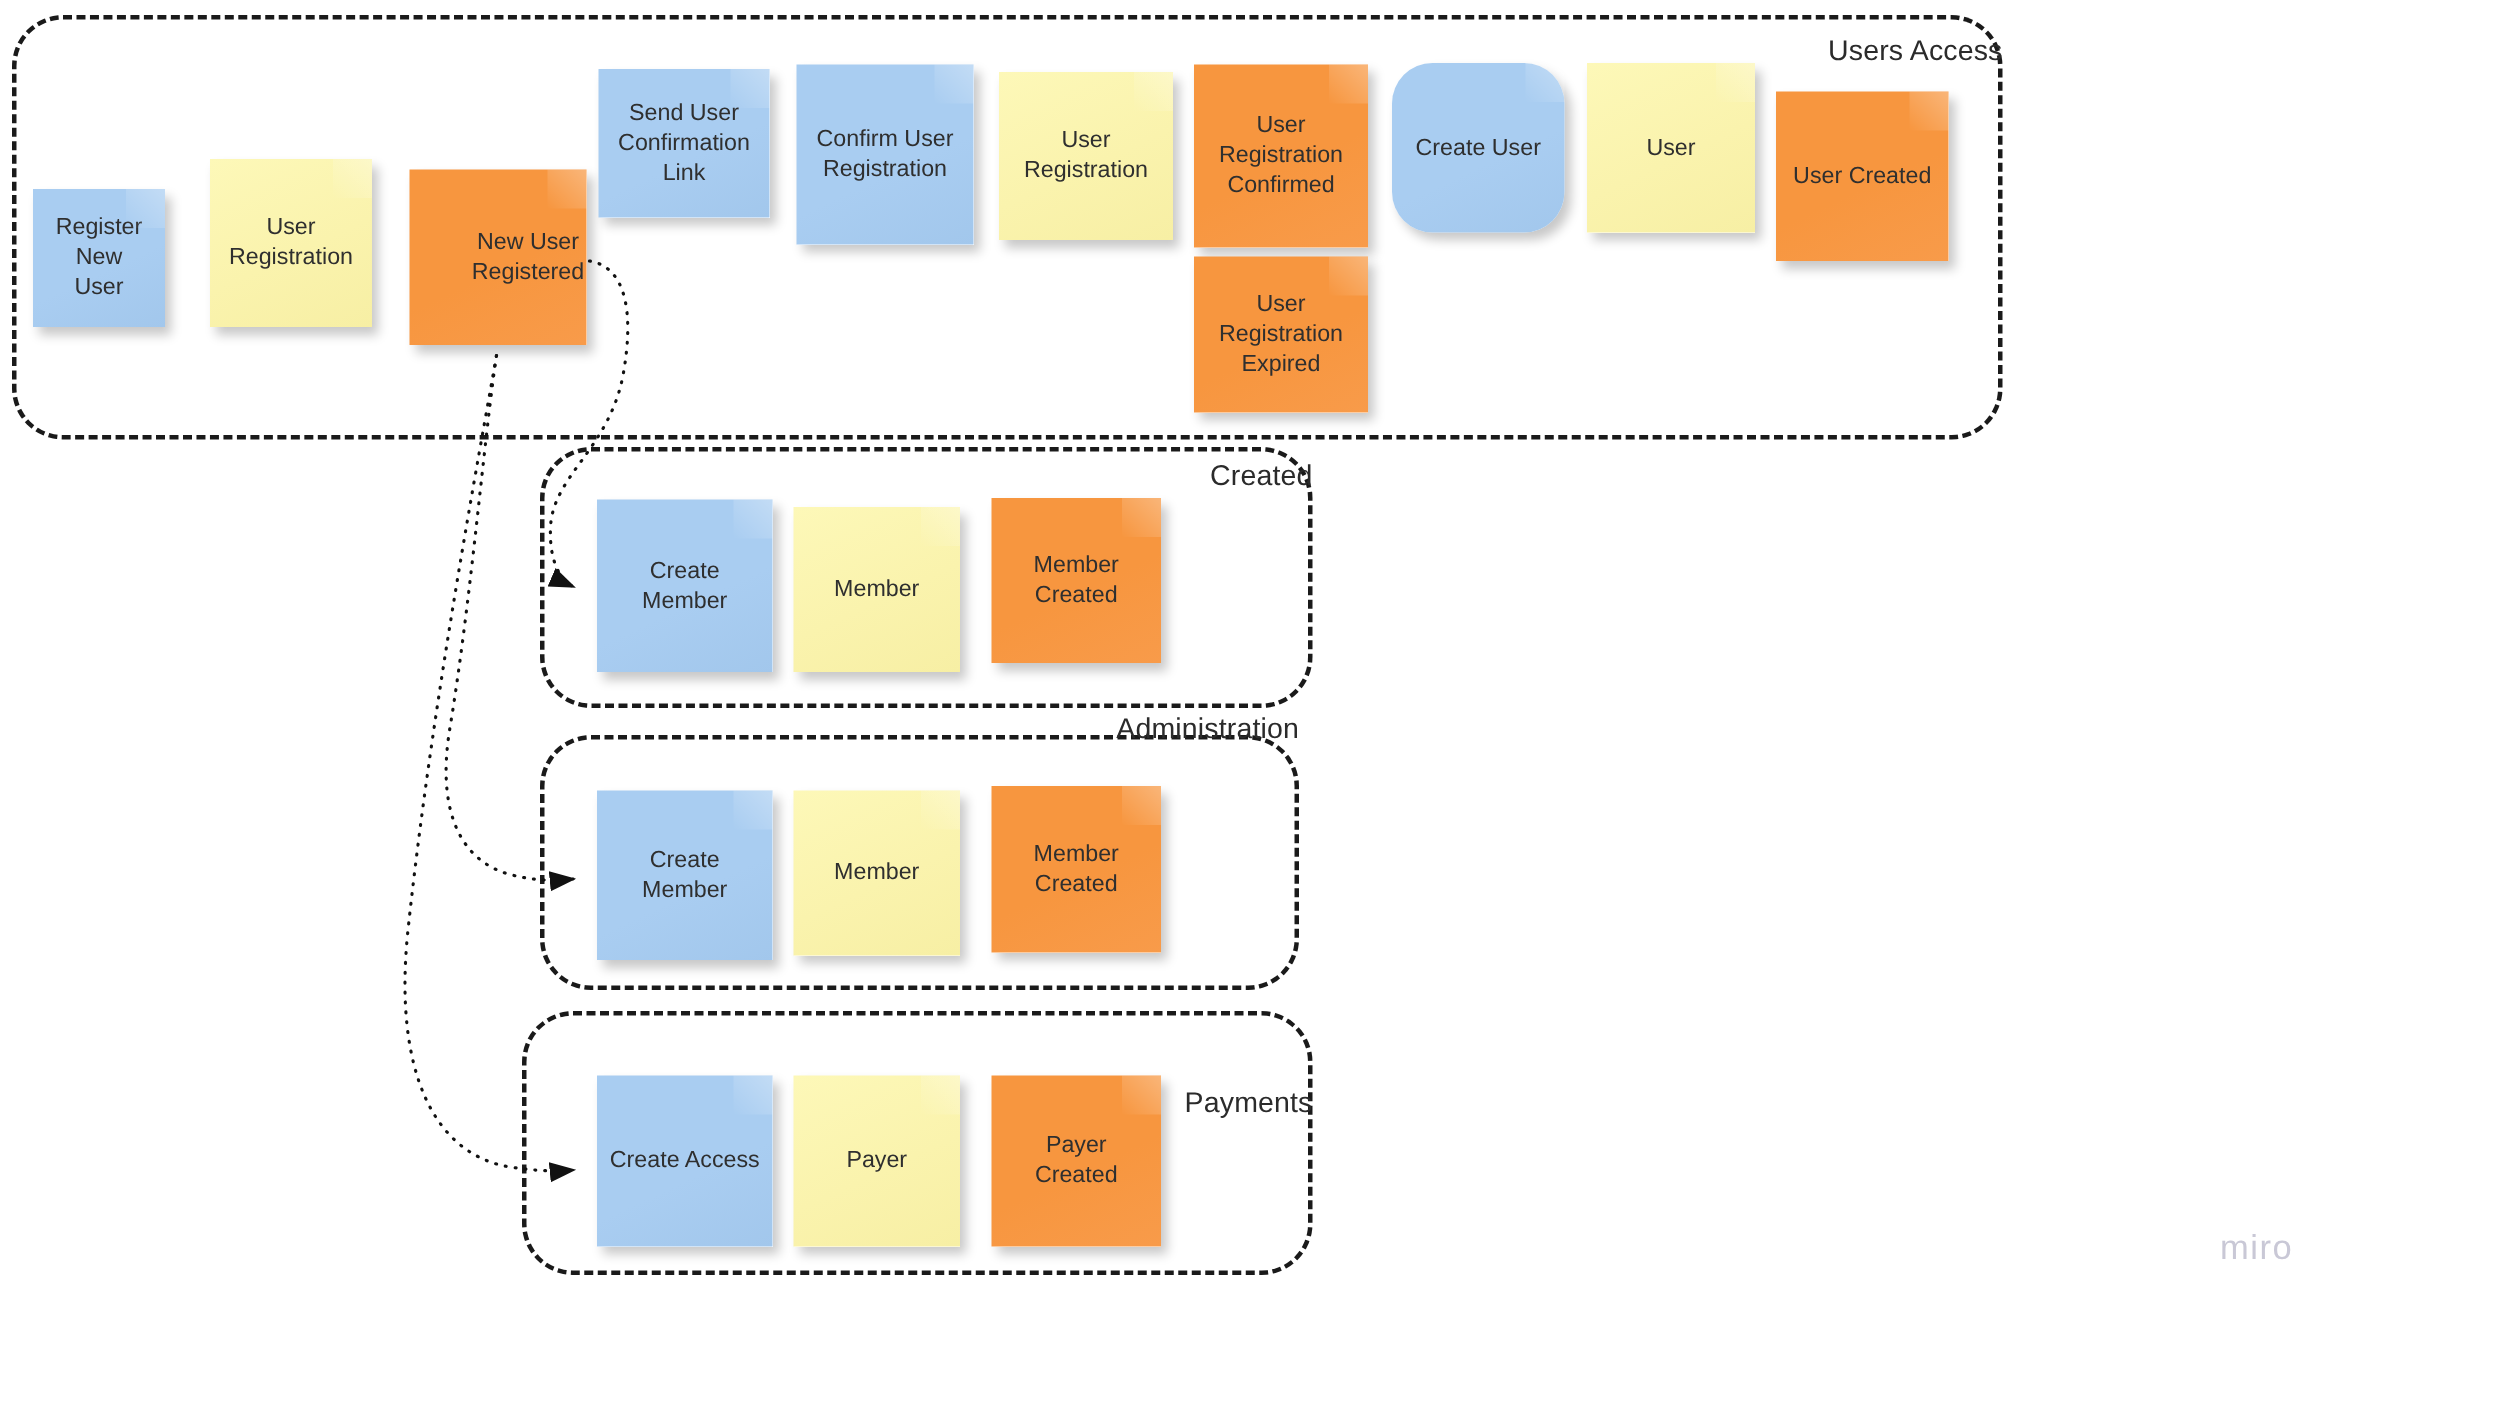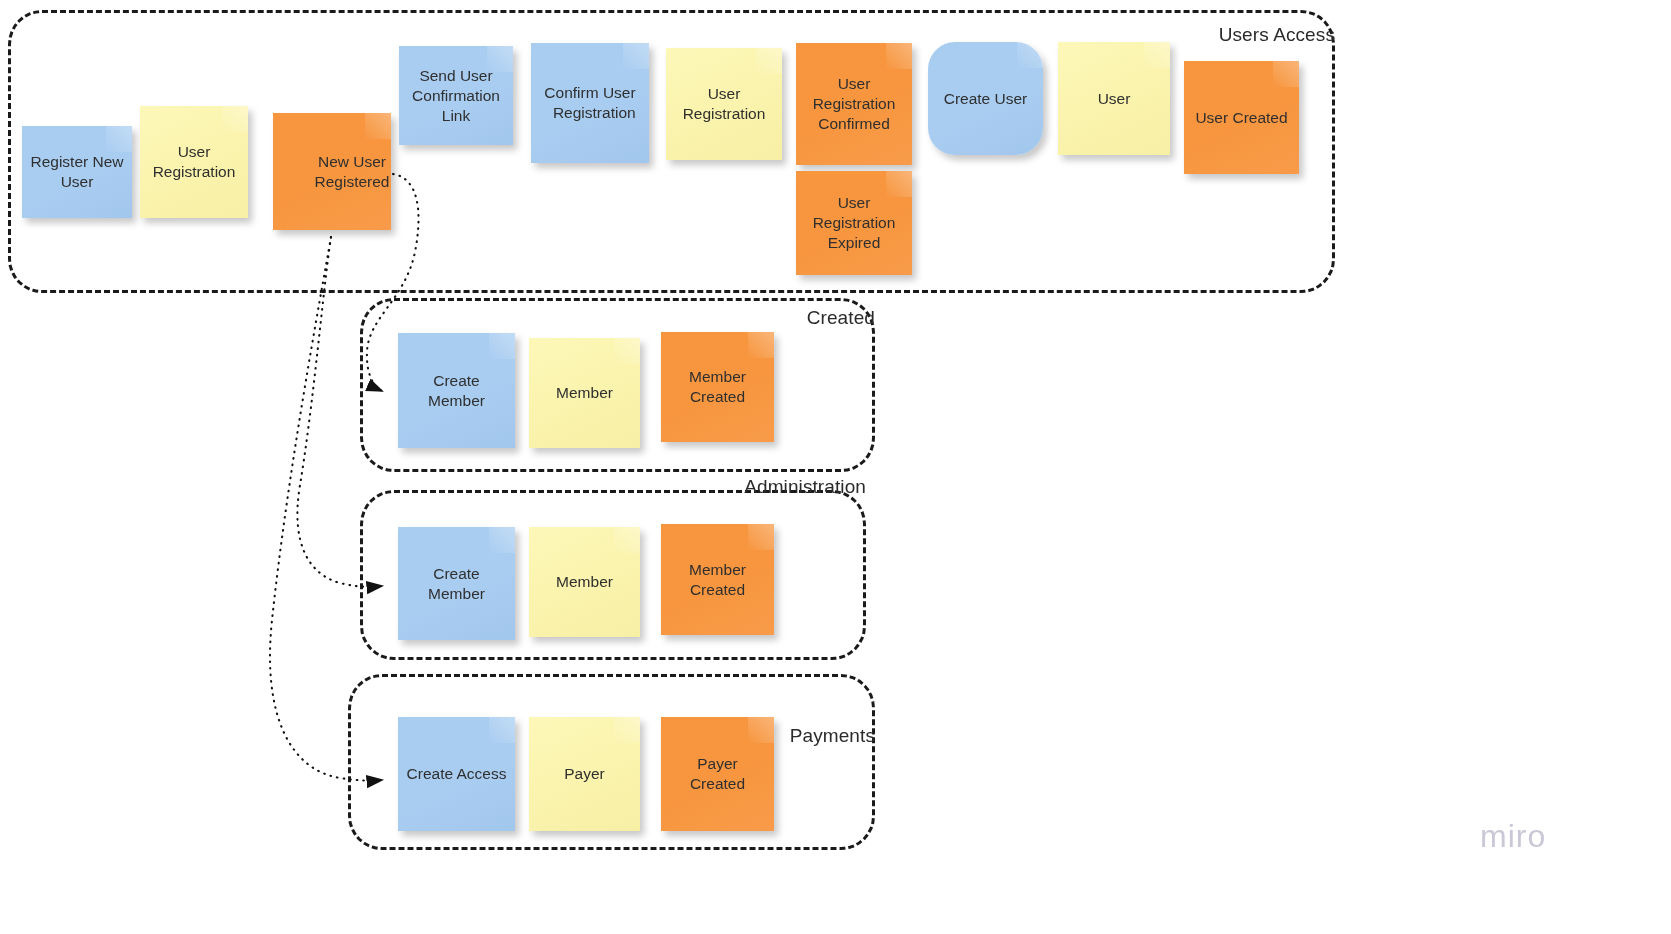--- a/index.html
+++ b/index.html
@@ -77,44 +77,44 @@
     position: absolute;
     left: 0; top: 0;
     width: 1671px;
     height: 934px;
     pointer-events: none;
   }
 
   
   .watermark {
     position: absolute;
-    font-size: 32px;
+    font-size: 23px;
     color: #c9c8d6;
     letter-spacing: 1px;
     font-family: "Liberation Sans", sans-serif;
   }
 </style>
 </head>
 <body>
 
 <div id="board">
 
   <div id="groups-layer">
       <div class="group" style="left: 8px; top: 10px; width: 1327px; height: 283px;"></div>
       <div class="group-title" style="left: 8px; top: 24px; width: 1327px;">Users Access</div>
-      <div class="note blue" style="left: 22px; top: 126px; width: 110px; height: 92px;">Register New
+      <div class="note blue" style="left: 22px; top: 126px; width: 88px; height: 92px;">Register New
 User</div>
       <div class="note yellow" style="left: 140px; top: 106px; width: 108px; height: 112px;">User
 Registration</div>
       <div class="note orange" style="left: 273px; top: 113px; width: 118px; height: 117px; padding-left: 48px;">New User
 Registered</div>
       <div class="note blue" style="left: 399px; top: 46px; width: 114px; height: 99px;">Send User
 Confirmation
 Link</div>
-      <div class="note blue" style="left: 531px; top: 43px; width: 118px; height: 120px; text-align: right;">Confirm User
+      <div class="note blue" style="left: 531px; top: 43px; width: 118px; height: 120px;">Confirm User
 Registration</div>
       <div class="note yellow" style="left: 666px; top: 48px; width: 116px; height: 112px;">User
 Registration</div>
       <div class="note orange" style="left: 796px; top: 43px; width: 116px; height: 122px;">User
 Registration
 Confirmed</div>
       <div class="note orange" style="left: 796px; top: 171px; width: 116px; height: 104px;">User
 Registration
 Expired</div>
       <div class="note blue" style="left: 928px; top: 42px; width: 115px; height: 113px; border-radius: 27px;">Create User</div>

